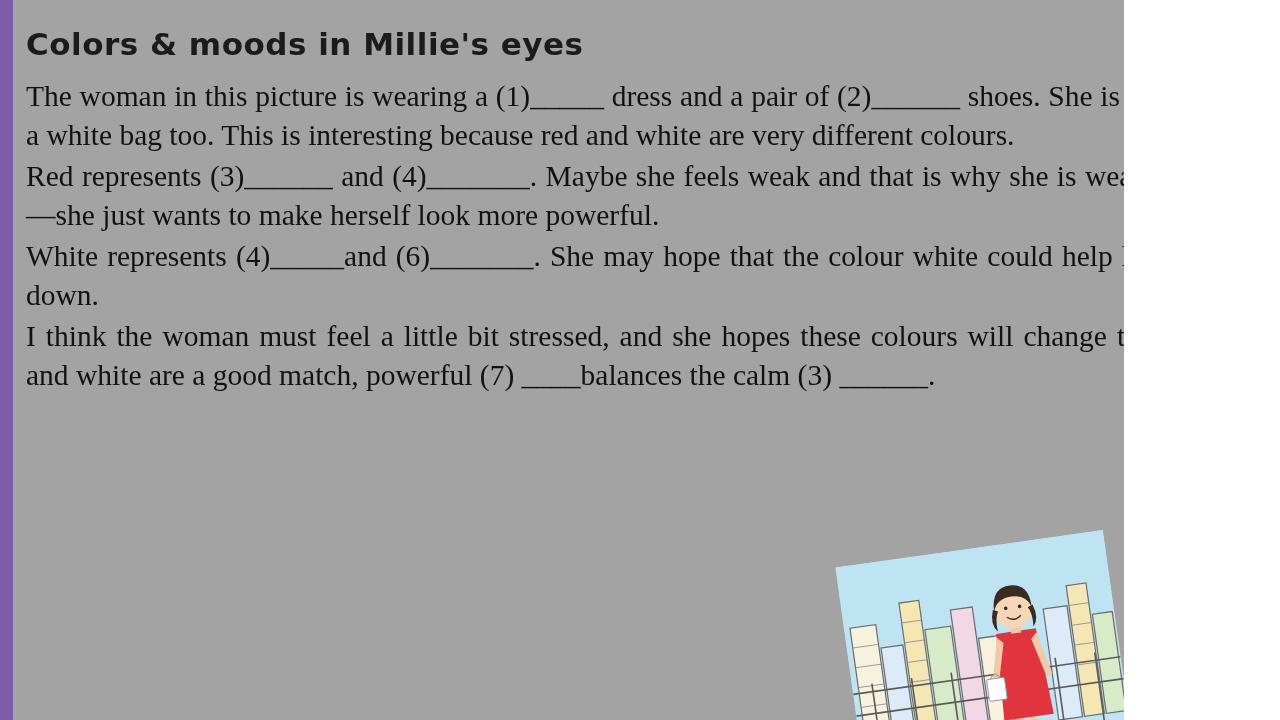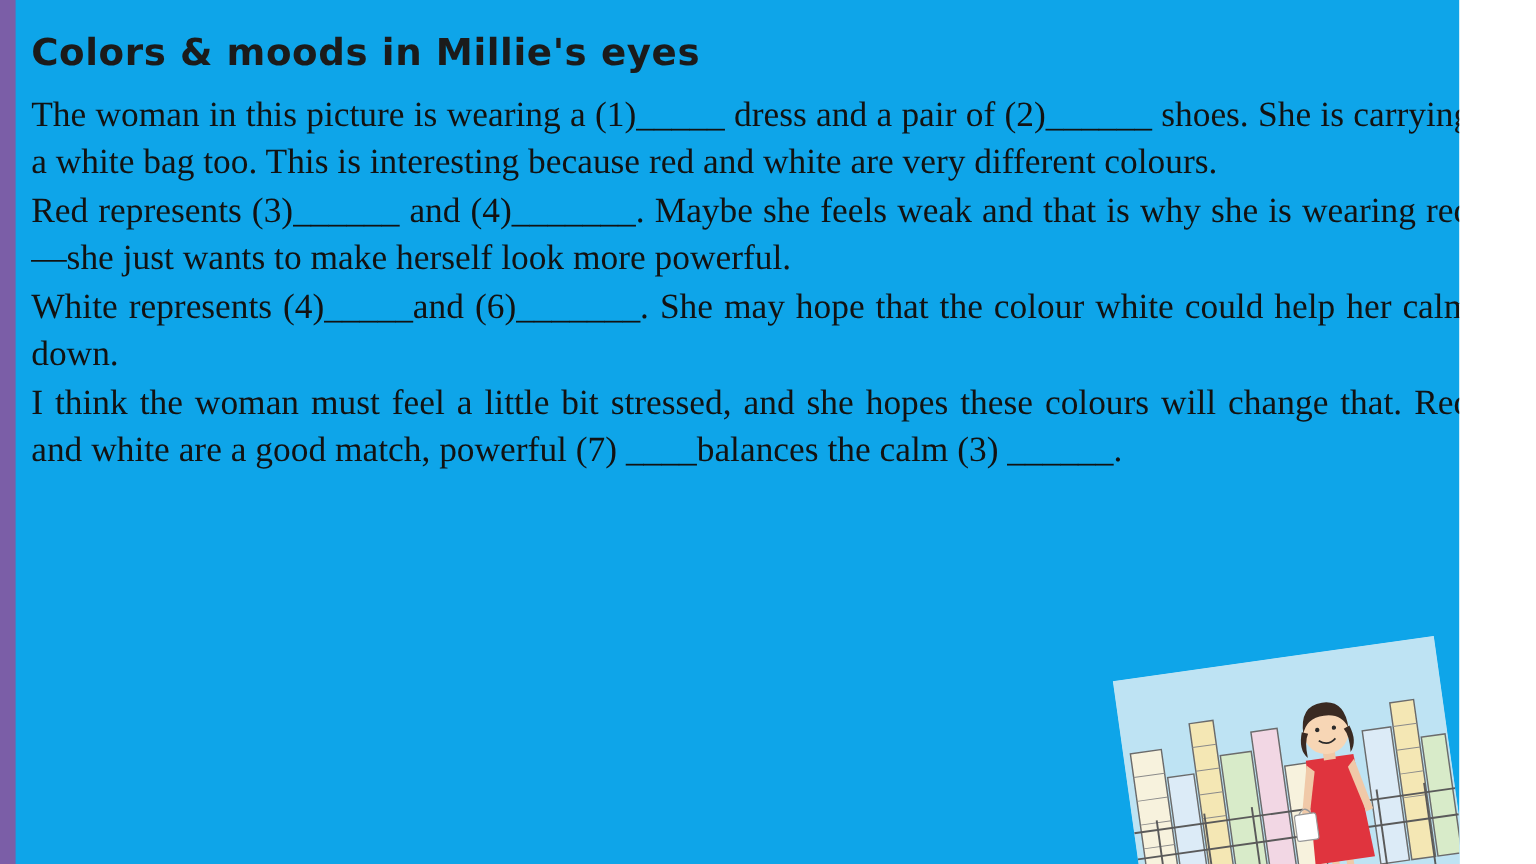--- a/index.html
+++ b/index.html
@@ -11,23 +11,23 @@
     height: 720px;
     background: #ffffff;
     font-family: "Liberation Serif", serif;
     overflow: hidden;
     position: relative;
   }
 
   .slide {
     position: absolute;
     left: 0; top: 0;
-    width: 1216px;
+    width: 1124px;
     height: 720px;
-    background: #0ea5e9;
+    background: #a3a3a3;
     overflow: hidden;
   }
 
   
   .edge-bar {
     position: absolute;
     left: 0;
     top: 0;
     width: 13px;
     height: 720px;

